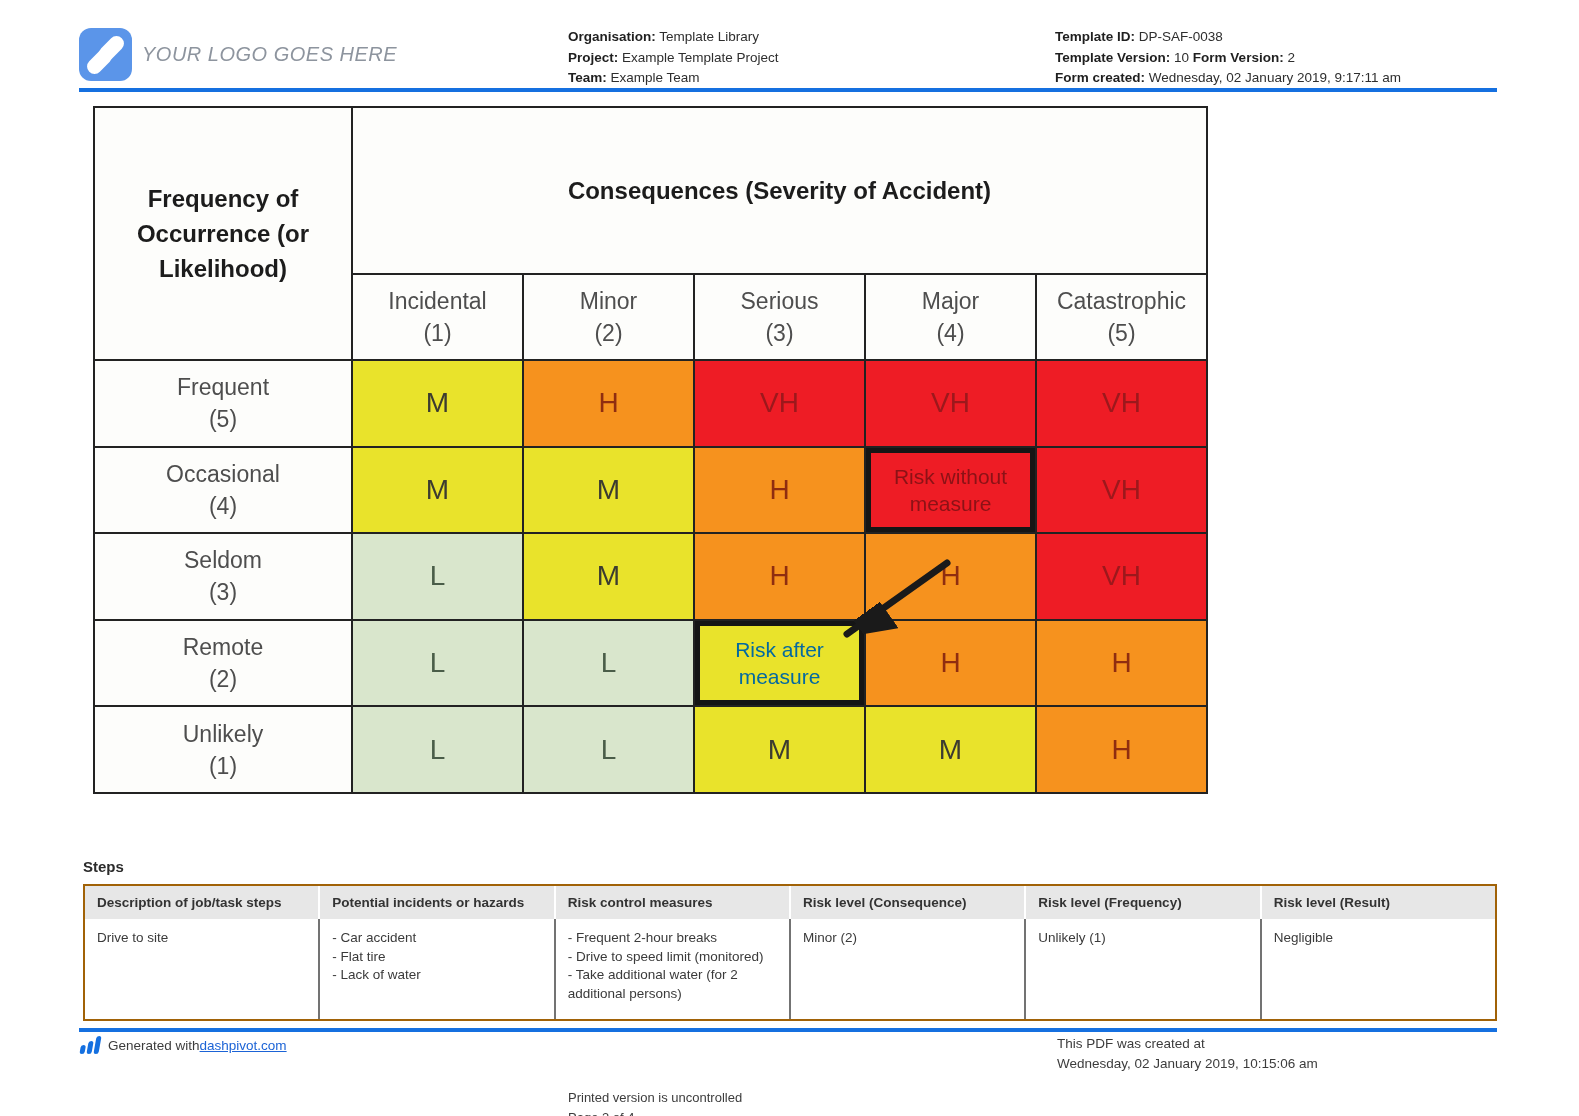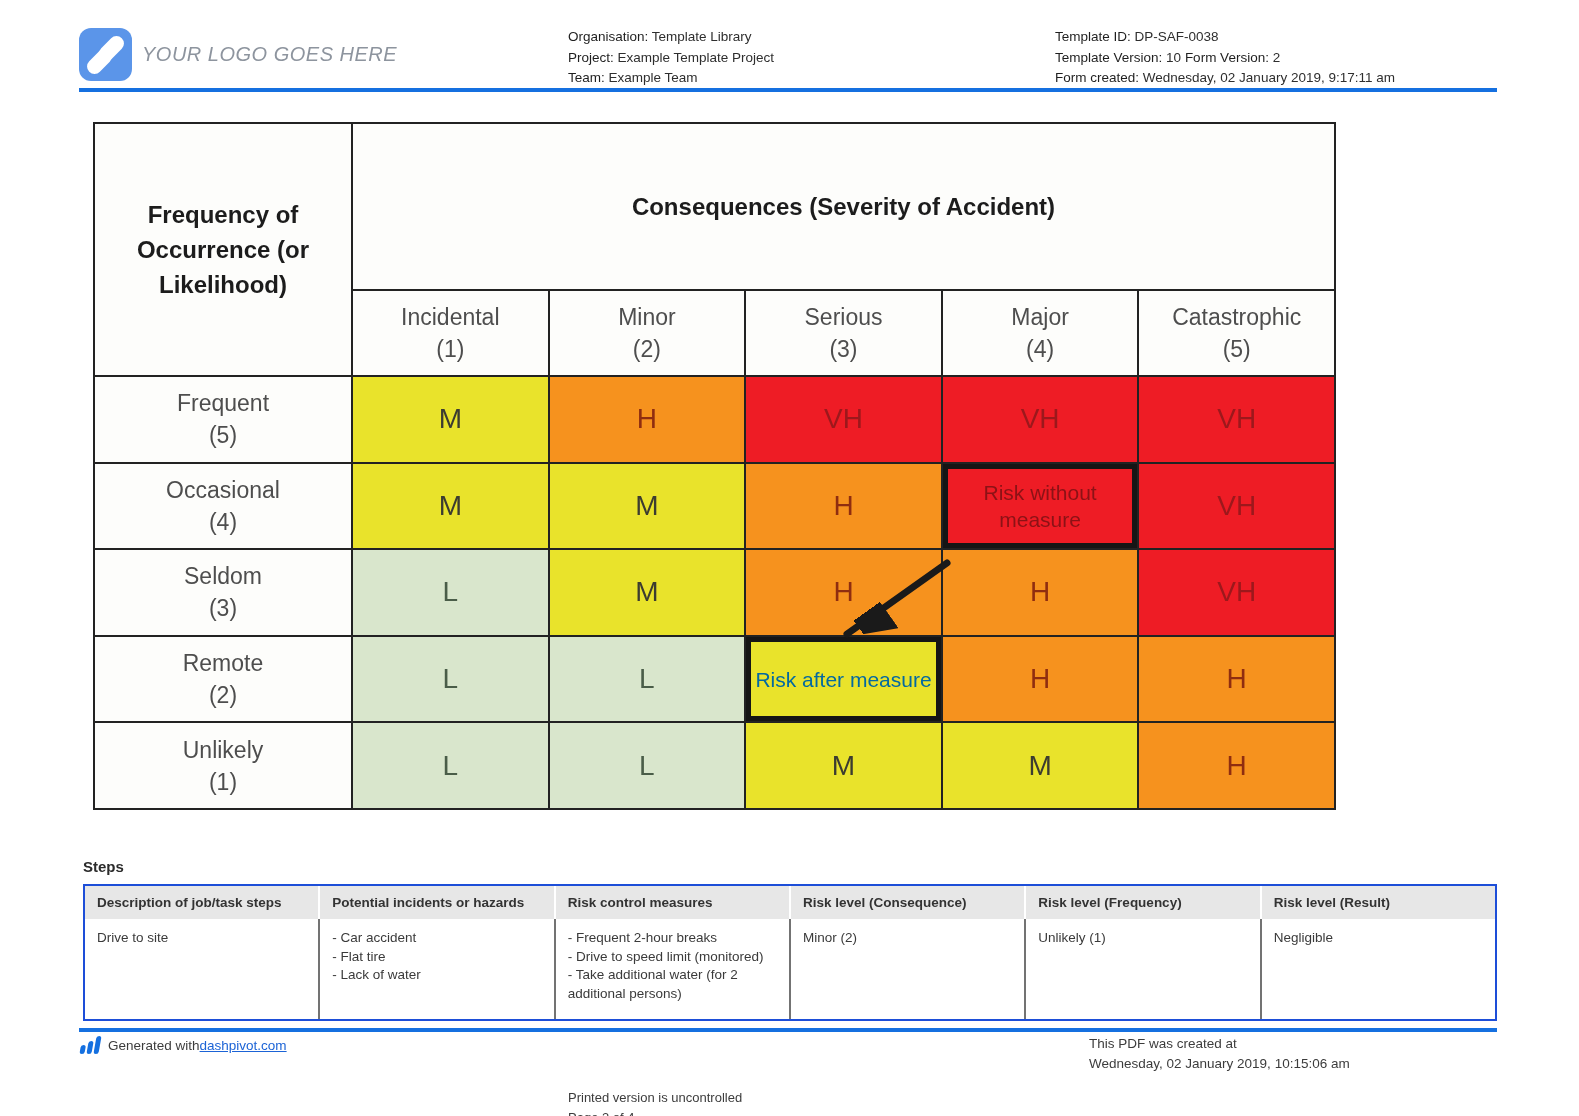--- a/index.html
+++ b/index.html
@@ -9,56 +9,56 @@
   }
   
   .logo-box{position:absolute;left:79px;top:28px;width:53px;height:53px;background:#5b95e9;border-radius:12px;}
   .logo-pill{position:absolute;width:15px;height:29px;background:#fff;border-radius:8px;transform:rotate(45deg);}
   .logo-pill.p1{left:25px;top:6px;}
   .logo-pill.p2{left:13px;top:19px;}
   .logo-text{position:absolute;left:142px;top:43px;font-size:20px;font-weight:normal;font-style:italic;color:#8d949e;letter-spacing:.5px;}
   .meta{position:absolute;top:27px;font-size:13.5px;line-height:20.5px;color:#2e2e2e;}
   .meta.left{left:568px;}
   .meta.right{left:1055px;}
-  .meta b{font-weight:normal;color:#1f1f1f;}
+  .meta b{font-weight:bold;color:#1f1f1f;}
   .rule{position:absolute;left:79px;width:1418px;height:4px;}
   .rule.top{top:88px;}
   .rule.bottom{top:1028px;}
   
   .matrix{
-    position:absolute;left:93px;top:122px;width:1243px;height:688px;
+    position:absolute;left:93px;top:106px;width:1115px;height:688px;
     display:grid;grid-template-columns:256px repeat(5,1fr);
     grid-template-rows:165px 84px repeat(5,1fr);
     gap:2px;background:#222;border:2px solid #222;box-sizing:border-box;
   }
   .m-cell{background:#fdfdfb;display:flex;flex-direction:column;align-items:center;justify-content:center;text-align:center;}
   .m-corner{grid-row:1/3;grid-column:1;font-weight:bold;font-size:24px;line-height:35px;color:#1c1c1c;padding:0 12px;}
   .m-consequences{grid-row:1;grid-column:2/7;font-weight:bold;font-size:24px;color:#1c1c1c;}
   .m-colhead,.m-rowlabel{font-size:23px;line-height:32px;color:#4e4e4e;}
   .m-data{font-size:28px;}
   .m-callout{font-size:21px;line-height:27px;box-shadow:inset 0 0 0 5px #151515;padding:0 4px;}
   .arrow-svg{position:absolute;left:795px;top:552px;width:180px;height:96px;pointer-events:none;z-index:5;}
   
   .steps-title{position:absolute;left:83px;top:858px;font-size:15px;font-weight:bold;color:#2b2b2b;}
-  .steps-table{position:absolute;left:83px;top:884px;width:1414px;border:2px solid #1d4ed8;box-sizing:border-box;}
+  .steps-table{position:absolute;left:83px;top:884px;width:1414px;border:2px solid #a16207;box-sizing:border-box;}
   .steps-head,.steps-body{display:grid;grid-template-columns:repeat(6,1fr);gap:2px;}
   .steps-head{background:#fff;}
   .steps-body{background:#737373;}
   .sh-cell{background:#e7e7e7;font-size:13.5px;font-weight:bold;color:#333;padding:9px 12px;box-sizing:border-box;display:flex;align-items:center;}
   .sb-cell{background:#fff;font-size:13.5px;color:#3a3a3a;line-height:18.5px;padding:10px 12px 16px;box-sizing:border-box;min-height:96px;white-space:pre-line;}
   
   .footer-left{position:absolute;left:81px;top:1036px;display:flex;align-items:center;font-size:13.5px;color:#3c3c3c;}
   .chart-bars{display:flex;align-items:flex-end;gap:2px;margin-right:8px;transform:skewX(-10deg);}
   .chart-bars span{display:block;width:5px;border-radius:2.5px;}
   .chart-bars .b1{height:9px;}
   .chart-bars .b2{height:13px;}
   .chart-bars .b3{height:18px;}
   .footer-left a{text-decoration:underline;}
   .footer-center{position:absolute;left:568px;top:1088px;font-size:13px;line-height:19.5px;color:#3c3c3c;}
-  .footer-right{position:absolute;left:1057px;top:1034px;font-size:13.5px;line-height:19.5px;color:#3c3c3c;margin-left:32px;}
+  .footer-right{position:absolute;left:1057px;top:1034px;font-size:13.5px;line-height:19.5px;color:#3c3c3c;}
 </style>
 </head>
 <body>
 
 <div class="logo-box" style="background: rgb(91, 149, 233);">
   <span class="logo-pill p1"></span>
   <span class="logo-pill p2"></span>
 </div>
 <div class="logo-text">YOUR LOGO GOES HERE</div>
 

